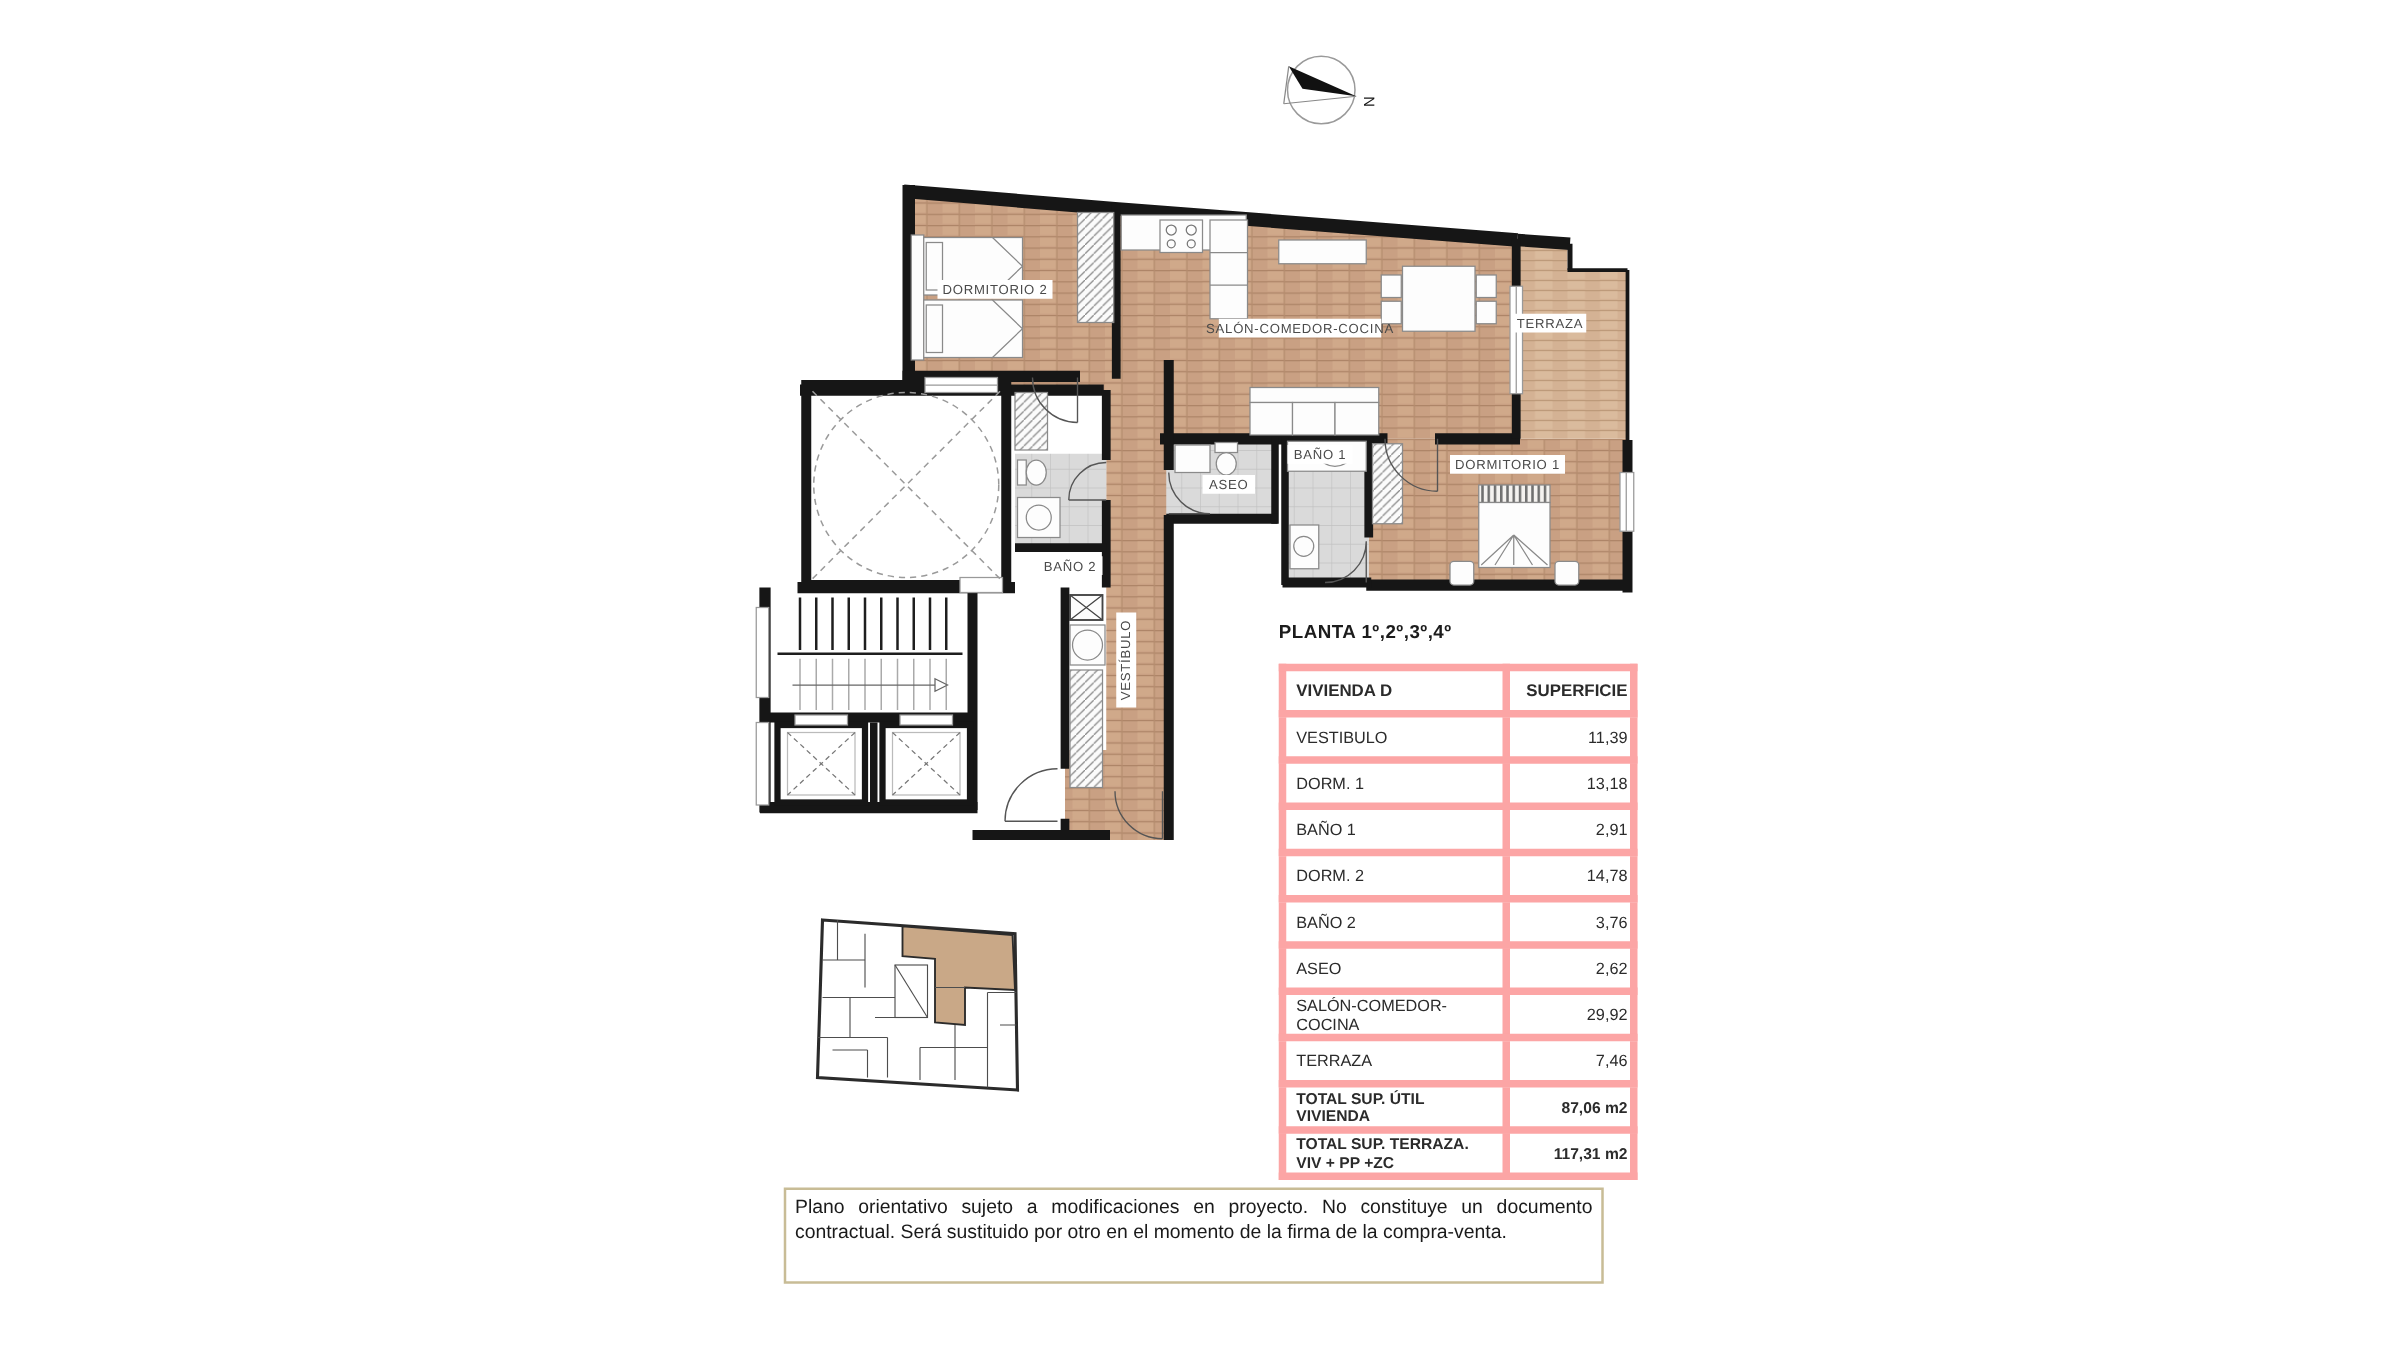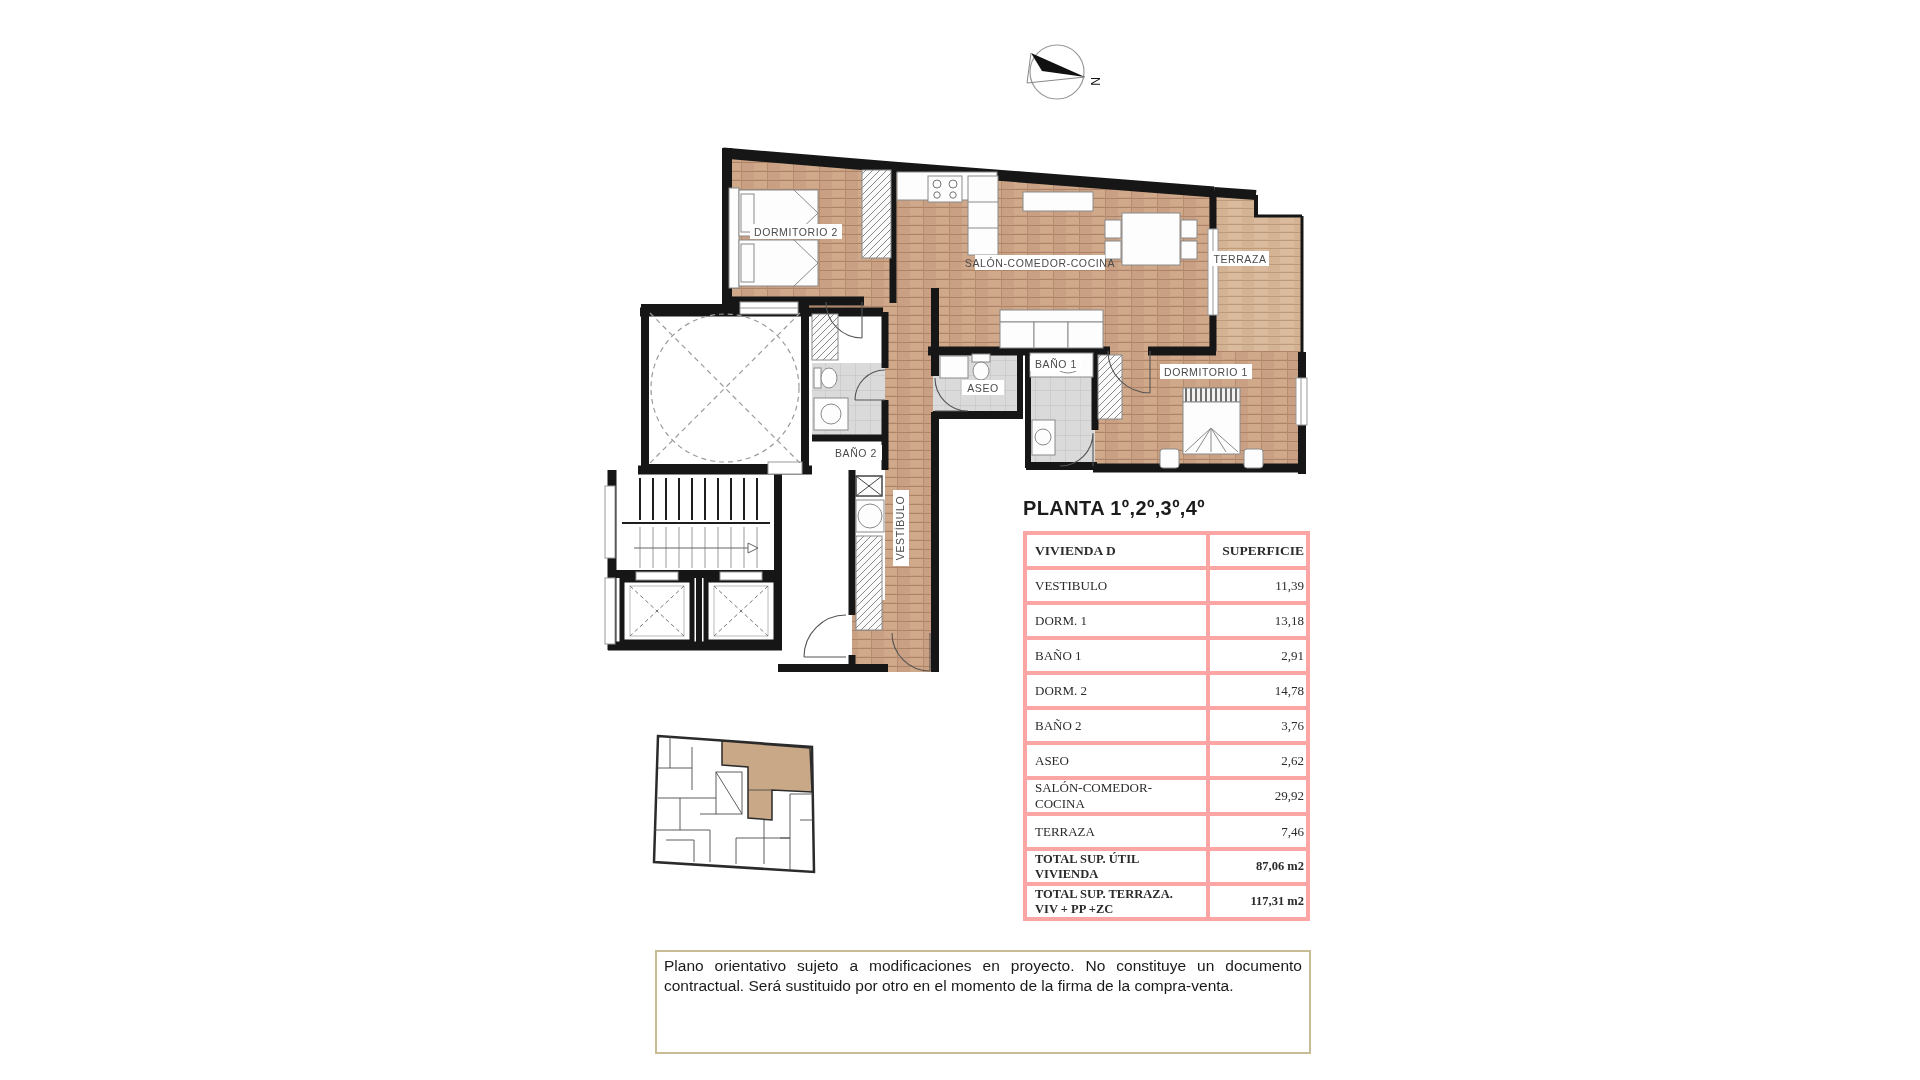--- a/index.html
+++ b/index.html
@@ -1,31 +1,31 @@
 <!DOCTYPE html>
 <html><head>
 <meta charset="utf-8">
 <style>
   html,body{margin:0;padding:0;background:#fff;}
   #page{position:relative;width:1920px;height:1080px;background:#ffffff;overflow:hidden;
         font-family:"Liberation Sans", sans-serif;color:#222;}
   
-  #planta-title{position:absolute;left:1023px;top:497px;font-size:20px;font-weight:bold;
+  #planta-title{position:absolute;left:1023px;top:497px;font-size:15px;font-weight:bold;
       letter-spacing:.4px;color:#1c1c1c;}
   table.area{position:absolute;left:1023px;top:531px;width:287px;border-collapse:collapse;
       font-size:13px;color:#2b2b2b;background:#fff;}
-  table.area td{border:4px solid #fca5a5;padding:0 8px;height:31px;vertical-align:middle;font-family:Liberation Serif, serif;}
+  table.area td{border:6px solid #fca5a5;padding:0 8px;height:31px;vertical-align:middle;}
   table.area td.val{width:92px;text-align:right;padding:0 2px;}
   table.area tr.hdr td{font-weight:bold;font-size:13.5px;}
   table.area tr.total td{font-weight:bold;font-size:12.5px;}
   table.area tr.total td .l2{display:block;line-height:1.15;}
   
-  #disclaimer{position:absolute;left:627px;top:950px;width:656px;height:104px;box-sizing:border-box;
+  #disclaimer{position:absolute;left:627px;top:950px;width:656px;height:77px;box-sizing:border-box;
       border:2px solid #c8bc96;padding:4px 7px 21px 7px;font-size:15.5px;line-height:1.32;
-      color:#1a1a1a;text-align:justify;margin-left:28px;}
+      color:#1a1a1a;text-align:justify;}
   #disclaimer p{margin:0;}
   svg text{font-family:"Liberation Sans", sans-serif;}
   .roomlabel{font-size:10.5px;letter-spacing:.6px;fill:#4a4a4a;}
 </style>
 </head>
 <body>
 
 <div id="page">
 
   <svg style="position:absolute;left:1016px;top:30px" width="90" height="90" viewBox="0 0 90 90">

